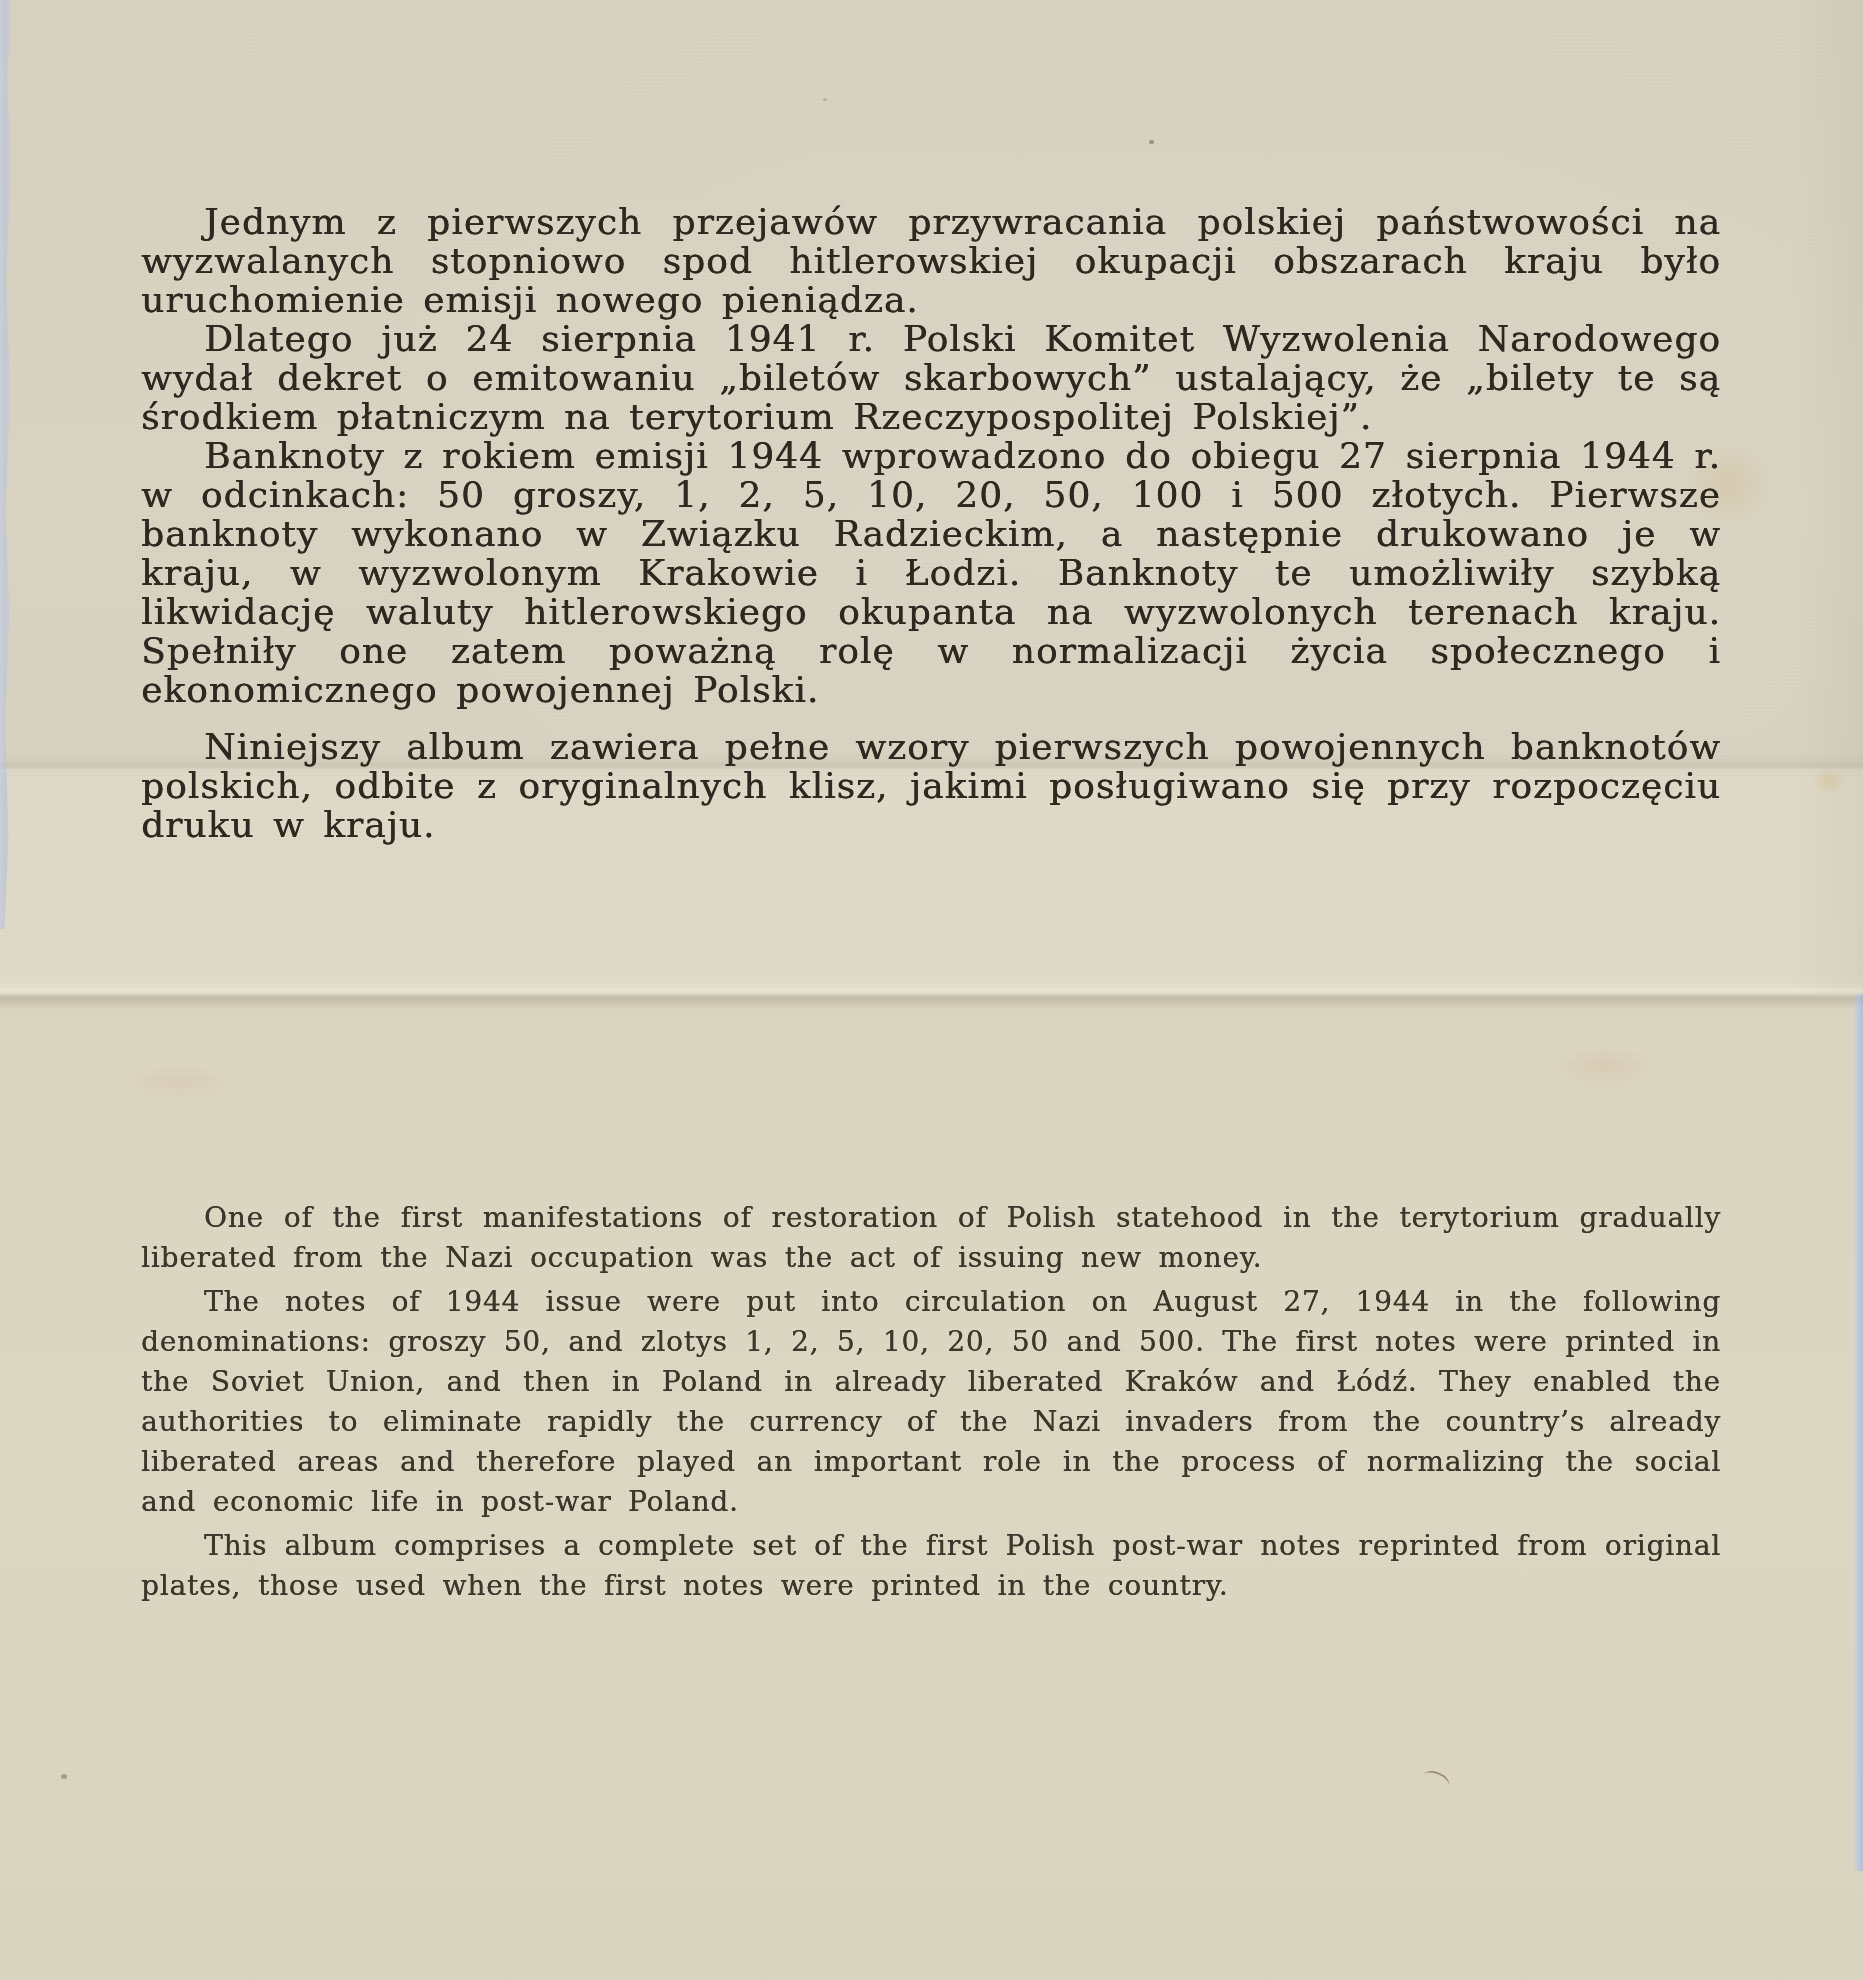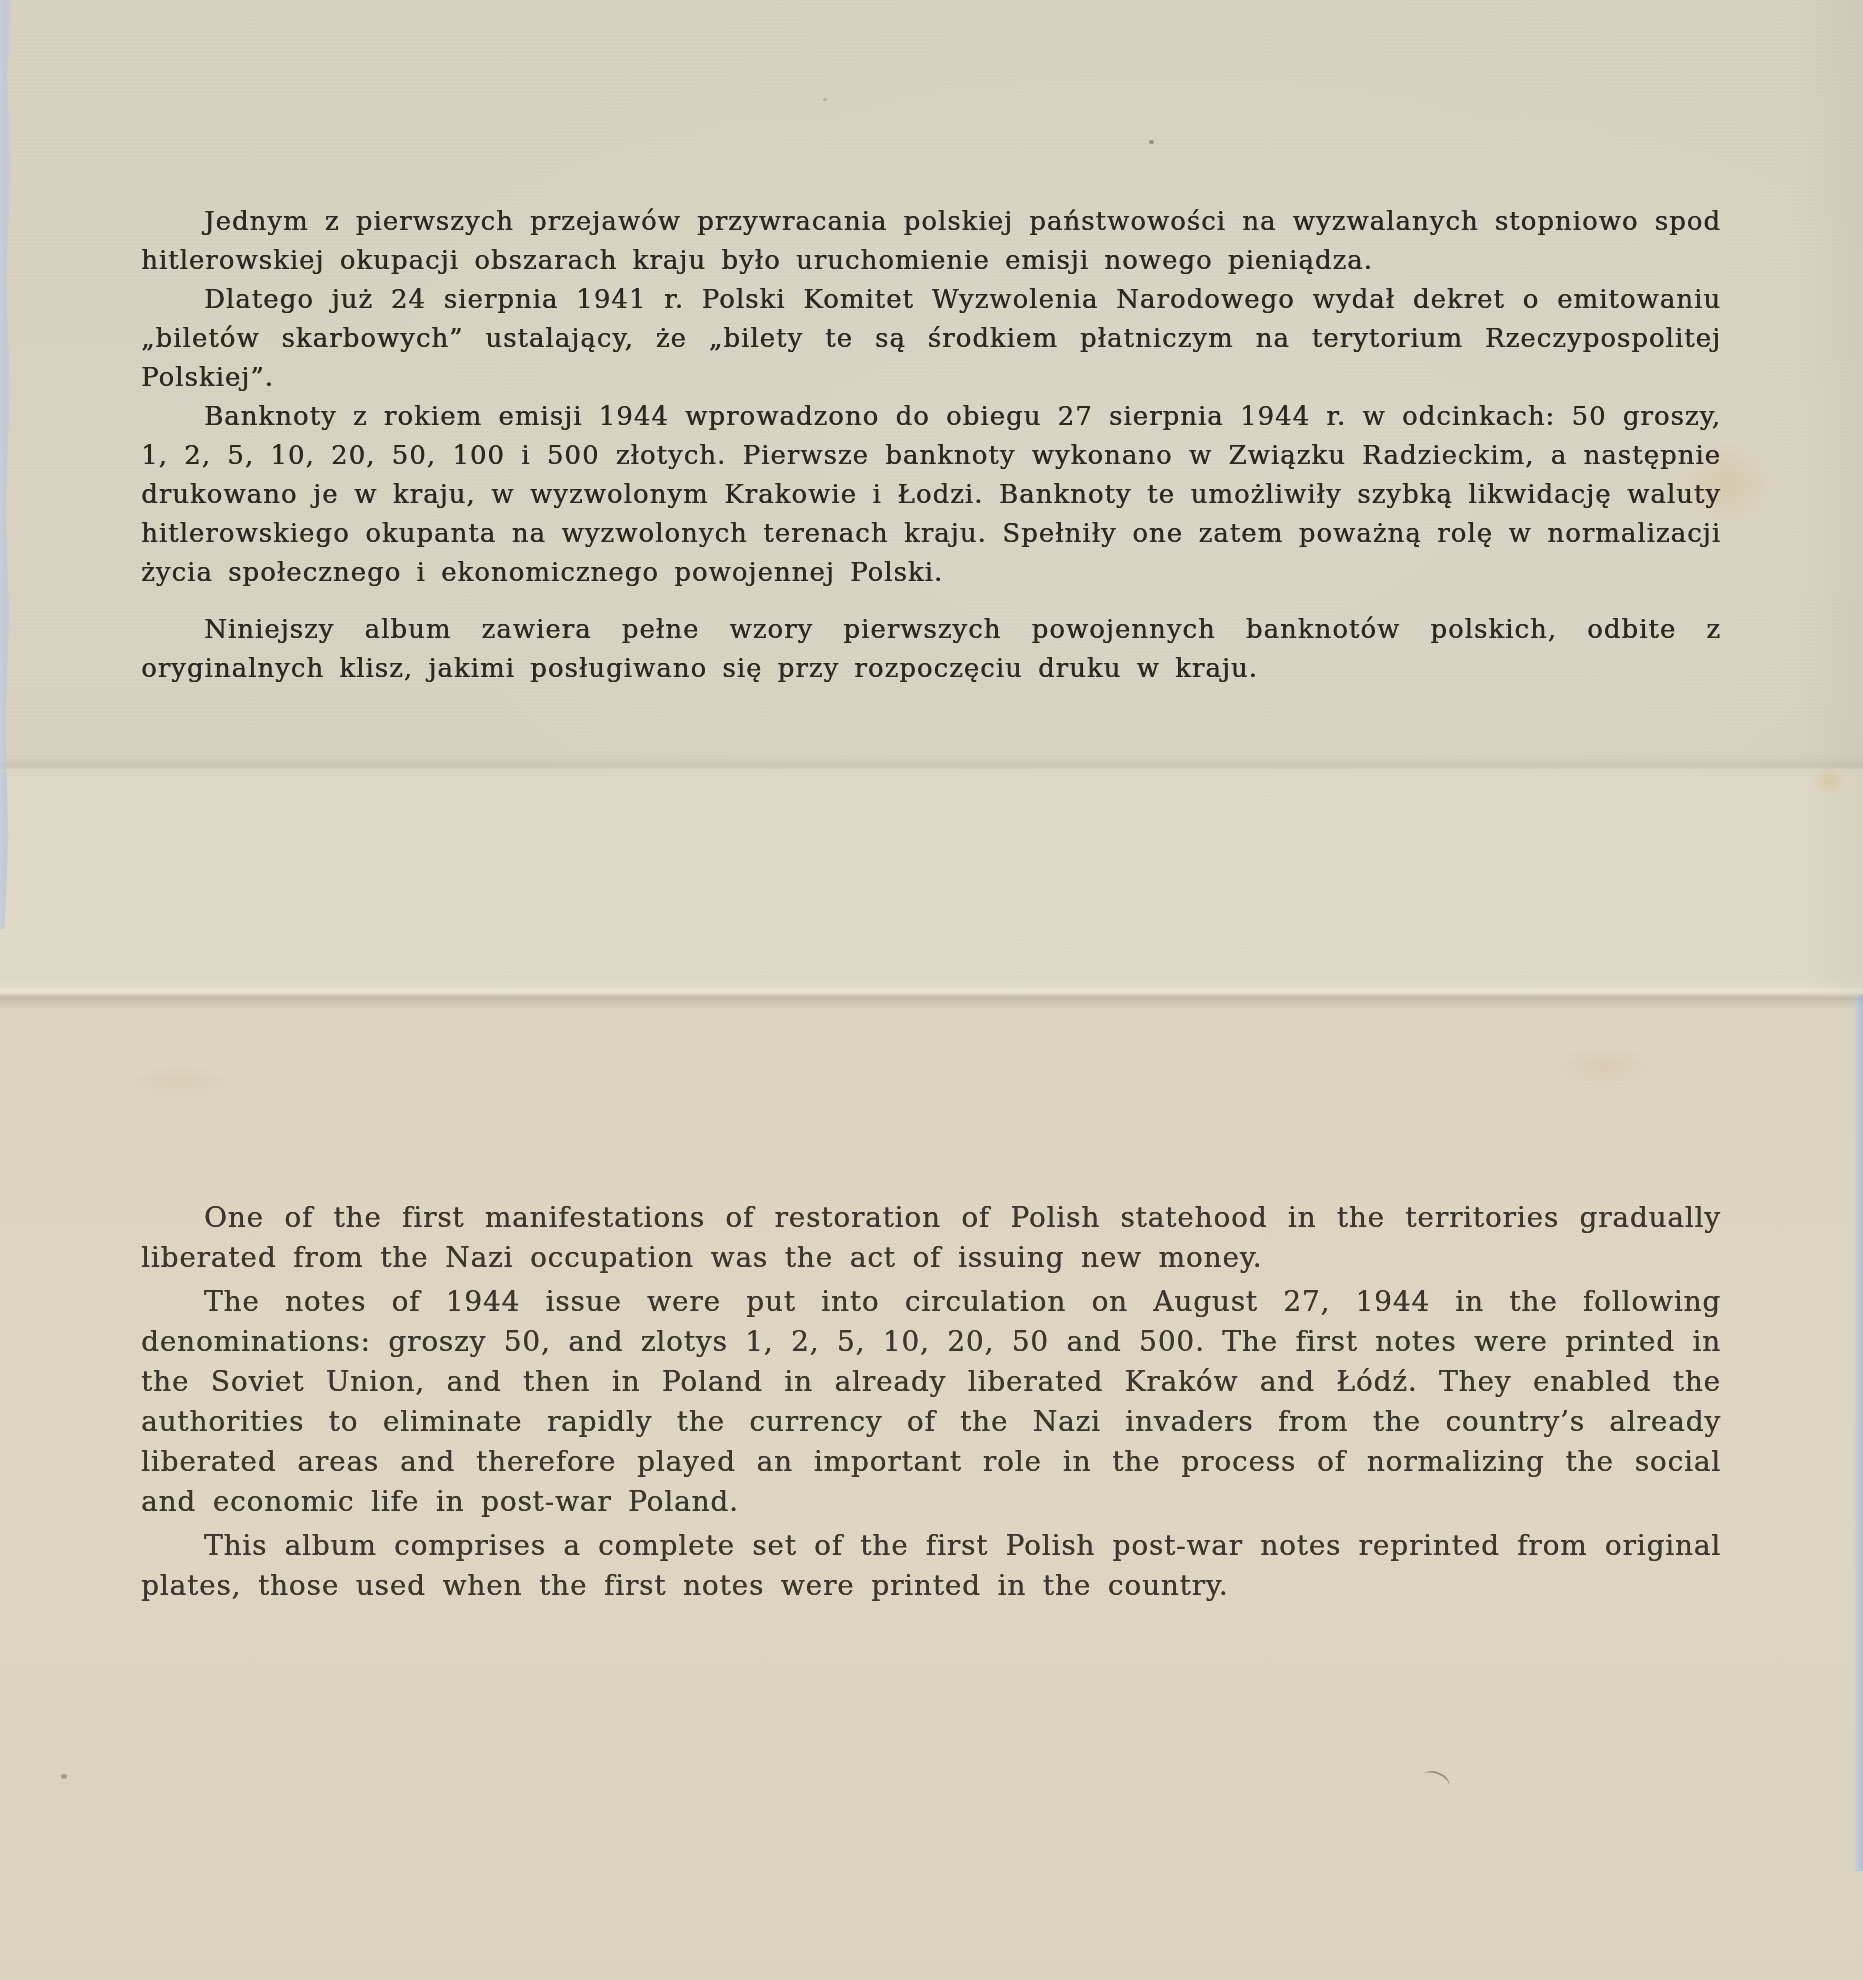--- a/index.html
+++ b/index.html
@@ -97,21 +97,21 @@
     left: 141px;
     width: 1580px;
     text-align: justify;
   }
   .text-block p {
     margin: 0;
     text-indent: 63px;
   }
   .polish-block {
     top: 202px;
-    font-size: 26px;
+    font-size: 36px;
     line-height: 39px;
     letter-spacing: 1px;
     word-spacing: 6px;
     color: #2e2820;
     text-shadow: 0.4px 0 0 currentColor;
   }
   .polish-block p:nth-child(4) { margin-top: 18px; }
   .english-block {
     top: 1198px;
     font-size: 28px;
@@ -145,19 +145,19 @@
   <div class="hair-scratch"></div>
 
   <section class="text-block polish-block">
     <p>Jednym z pierwszych przejawów przywracania polskiej państwowości na wyzwalanych stopniowo spod hitlerowskiej okupacji obszarach kraju było uruchomienie emisji nowego pieniądza.</p>
     <p>Dlatego już 24 sierpnia 1941 r. Polski Komitet Wyzwolenia Narodowego wydał dekret o emitowaniu „biletów skarbowych” ustalający, że „bilety te są środkiem płatniczym na terytorium Rzeczypospolitej Polskiej”.</p>
     <p>Banknoty z rokiem emisji 1944 wprowadzono do obiegu 27 sierpnia 1944 r. w odcinkach: 50 groszy, 1, 2, 5, 10, 20, 50, 100 i 500 złotych. Pierwsze banknoty wykonano w Związku Radzieckim, a następnie drukowano je w kraju, w wyzwolonym Krakowie i Łodzi. Banknoty te umożliwiły szybką likwidację waluty hitlerowskiego okupanta na wyzwolonych terenach kraju. Spełniły one zatem poważną rolę w normalizacji życia społecznego i ekonomicznego powojennej Polski.</p>
     <p>Niniejszy album zawiera pełne wzory pierwszych powojennych banknotów polskich, odbite z oryginalnych klisz, jakimi posługiwano się przy rozpoczęciu druku w kraju.</p>
   </section>
 
   <section class="text-block english-block">
-    <p>One of the first manifestations of restoration of Polish statehood in the territories gradually liberated from the Nazi occupation was the act of issuing new money.</p>
+    <p>One of the first manifestations of restoration of Polish statehood in the terytorium gradually liberated from the Nazi occupation was the act of issuing new money.</p>
     <p>The notes of 1944 issue were put into circulation on August 27, 1944 in the following denominations: groszy 50, and zlotys 1, 2, 5, 10, 20, 50 and 500. The first notes were printed in the Soviet Union, and then in Poland in already liberated Kraków and Łódź. They enabled the authorities to eliminate rapidly the currency of the Nazi invaders from the country’s already liberated areas and therefore played an important role in the process of normalizing the social and economic life in post-war Poland.</p>
     <p>This album comprises a complete set of the first Polish post-war notes reprinted from original plates, those used when the first notes were printed in the country.</p>
   </section>
 
 </div>
 
 
 </body></html>

